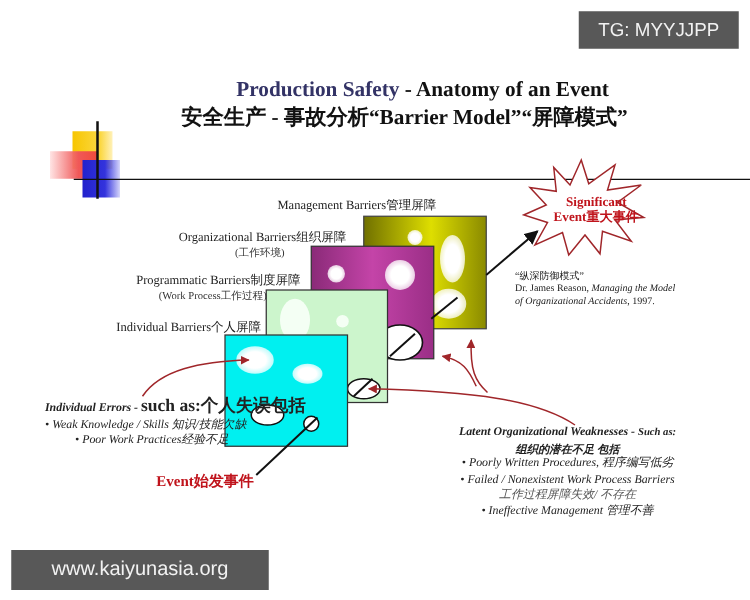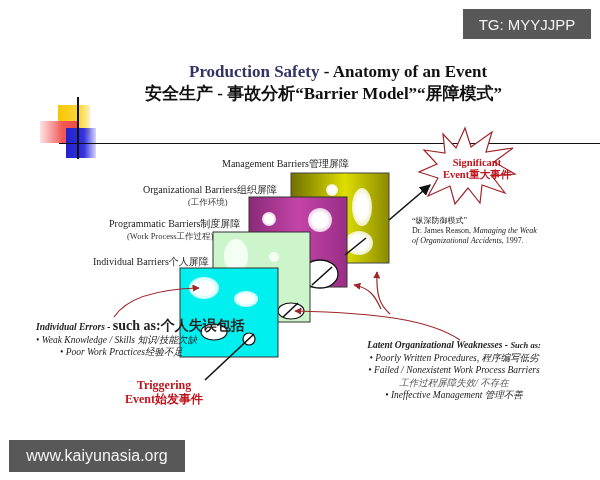--- a/index.html
+++ b/index.html
@@ -8,21 +8,21 @@
     background: #ffffff;
     font-family: "Liberation Serif", "DejaVu Serif", serif;
   }
   .abs { position: absolute; }
   .tag {
     position: absolute; background: #585858; color: #f2f2f2;
     font-family: "Liberation Sans", "DejaVu Sans", sans-serif;
     font-size: 15px; line-height: 1;
   }
   .tag-tg { left: 463px; top: 9px; width: 128px; height: 30px; display: flex; align-items: center; justify-content: center; }
-  .tag-url { left: 9px; top: 440px; width: 176px; height: 32px; display: flex; align-items: center; justify-content: center; font-size: 16px; }
+  .tag-url { left: 9px; top: 440px; width: 206px; height: 32px; display: flex; align-items: center; justify-content: center; font-size: 16px; }
 
   .title1 { left: 189px; top: 62px; font-size: 17px; font-weight: bold; color: #111; white-space: nowrap; }
   .title1 .accent { color: #333366; }
   .title2 { left: 145px; top: 82px; font-size: 17px; font-weight: bold; color: #111; white-space: nowrap; }
 
   .deco-yellow { left: 58px; top: 105px; width: 32px; height: 30px; background: linear-gradient(90deg, #f7c600, #fbd843 70%, rgba(255,220,80,0.4)); }
   .deco-red { left: 40px; top: 121px; width: 38px; height: 22px; background: linear-gradient(90deg, rgba(255,210,210,0.6), #f05858 60%, rgba(240,60,60,0.9)); }
   .deco-blue { left: 66px; top: 128px; width: 30px; height: 30px; background: linear-gradient(90deg, #2222cc, #3333dd 60%, rgba(120,120,240,0.3)); }
   .deco-vline { left: 77px; top: 97px; width: 2px; height: 62px; background: #111; }
   .deco-hline { left: 59px; top: 143px; width: 541px; height: 1px; background: #111; }
@@ -143,38 +143,38 @@
 <div class="abs sub" style="left:127px;top:231px;">(Work Process工作过程)</div>
 <div class="abs label" style="left:93px;top:255px;">Individual Barriers个人屏障</div>
 
 <div class="abs starlabel">
   <div>Significant</div>
   <div>Event重大事件</div>
 </div>
 
 <div class="abs cite">
   <div>“纵深防御模式”</div>
-  <div><span>Dr. James Reason, </span><i>Managing the Weak</i></div>
+  <div><span>Dr. James Reason, </span><i>Managing the Model</i></div>
   <div><i>of Organizational Accidents</i><span>, 1997.</span></div>
 </div>
 
 <div class="abs ie-block">
   <div style="white-space:nowrap;">
     <span class="ie-title">Individual Errors - </span><b style="font-size:14px;">such as:个人失误包括</b>
   </div>
   <div class="ie-item" style="padding-left:0;">• Weak Knowledge / Skills 知识/技能欠缺</div>
   <div class="ie-item" style="padding-left:24px;">• Poor Work Practices经验不足</div>
 </div>
 
 <div class="abs trig">
-  <div>Triggering</div>
   <div>Event始发事件</div>
 </div>
 
 <div class="abs lat-block">
   <div>
     <span class="lat-title">Latent Organizational Weaknesses - </span><b style="font-size:8.5px;font-style:italic;">Such as:</b>
   </div>
+  <div style="font-weight:bold;font-style:italic;font-size:9px;">组织的潜在不足 包括</div>
   <div class="lat-item">• Poorly Written Procedures, 程序编写低劣</div>
   <div class="lat-item">• Failed / Nonexistent Work Process Barriers</div>
   <div class="lat-item gray">工作过程屏障失效/ 不存在</div>
   <div class="lat-item">• Ineffective Management 管理不善</div>
 </div>
 
 </body></html>

